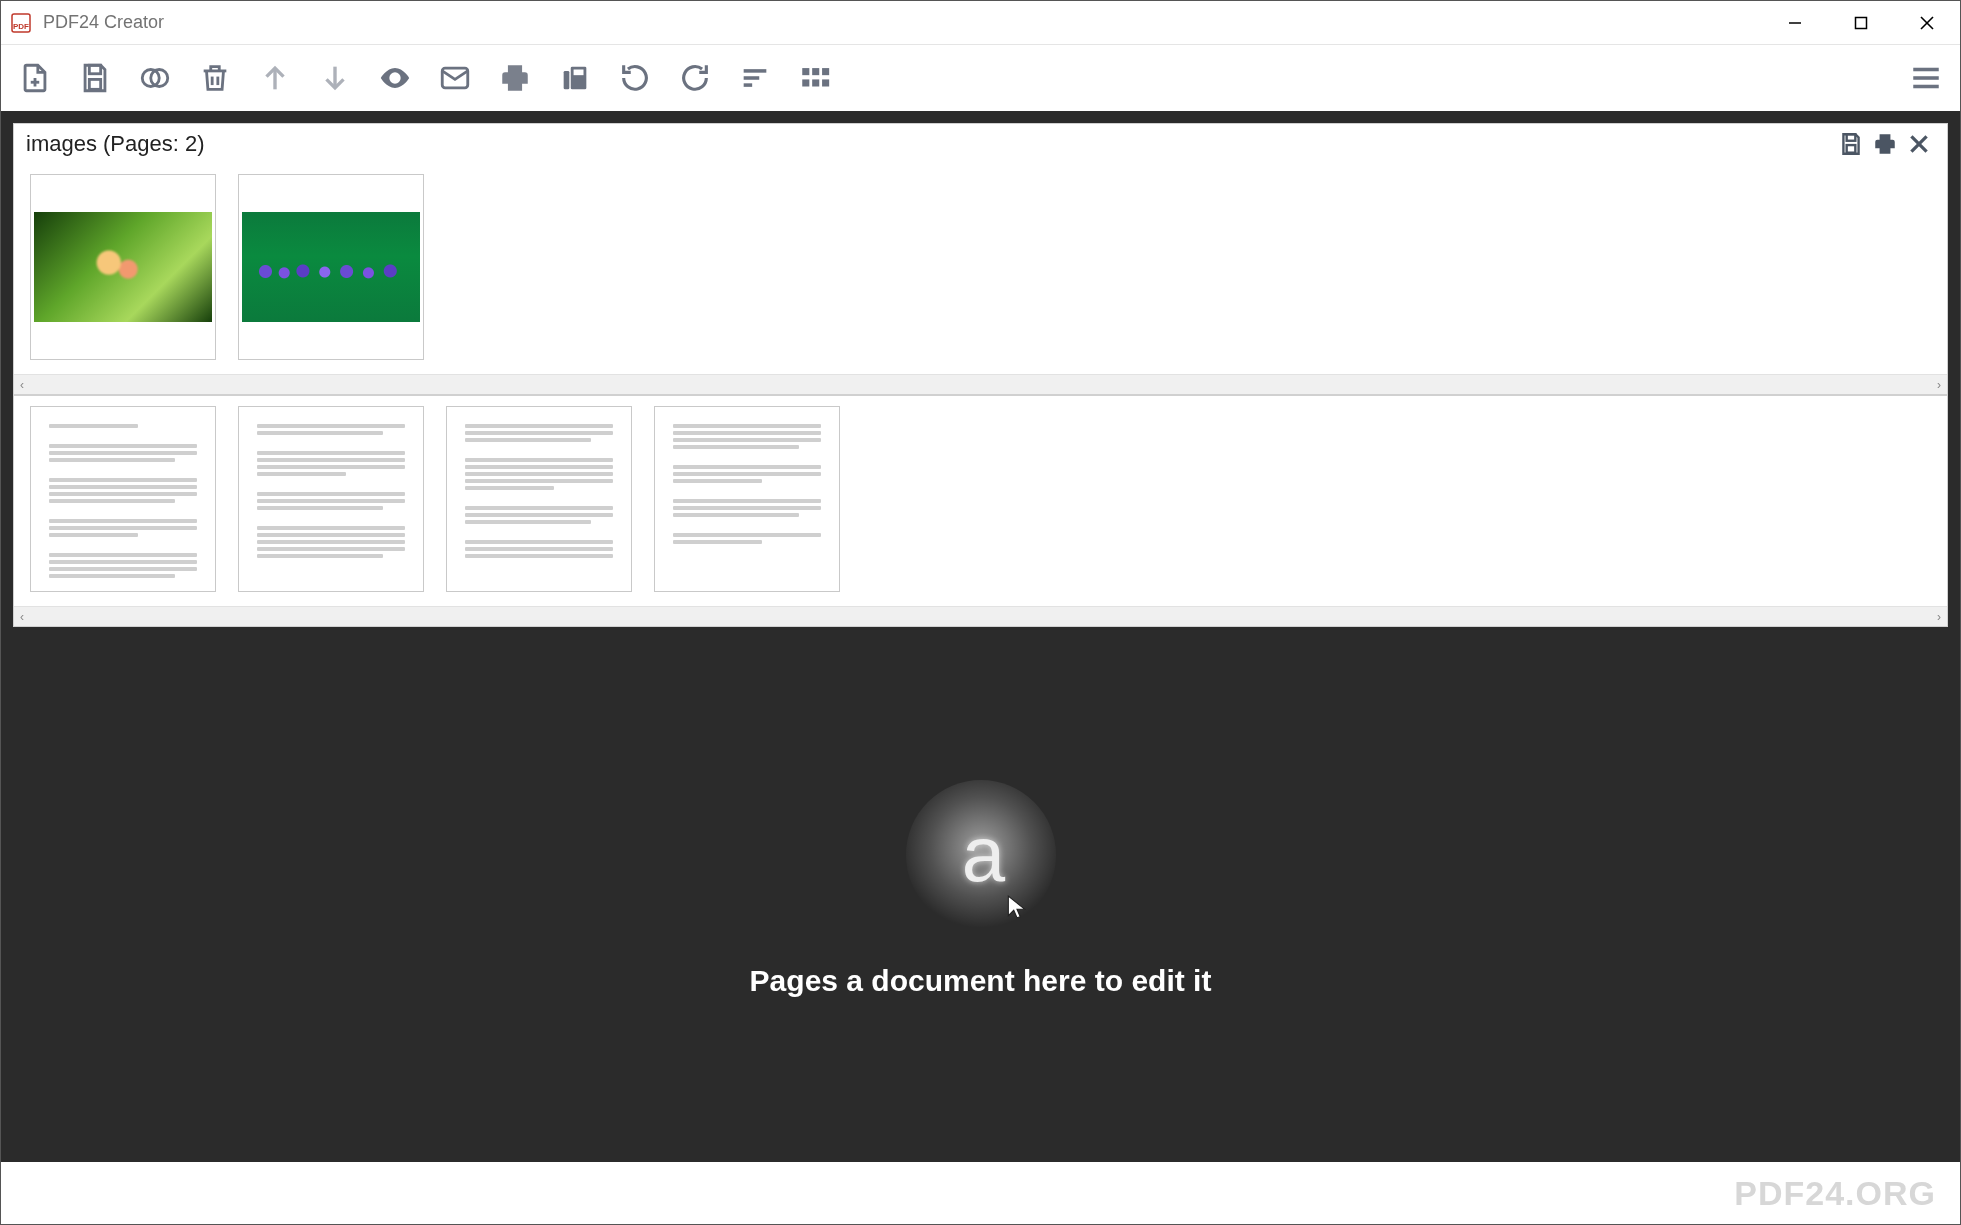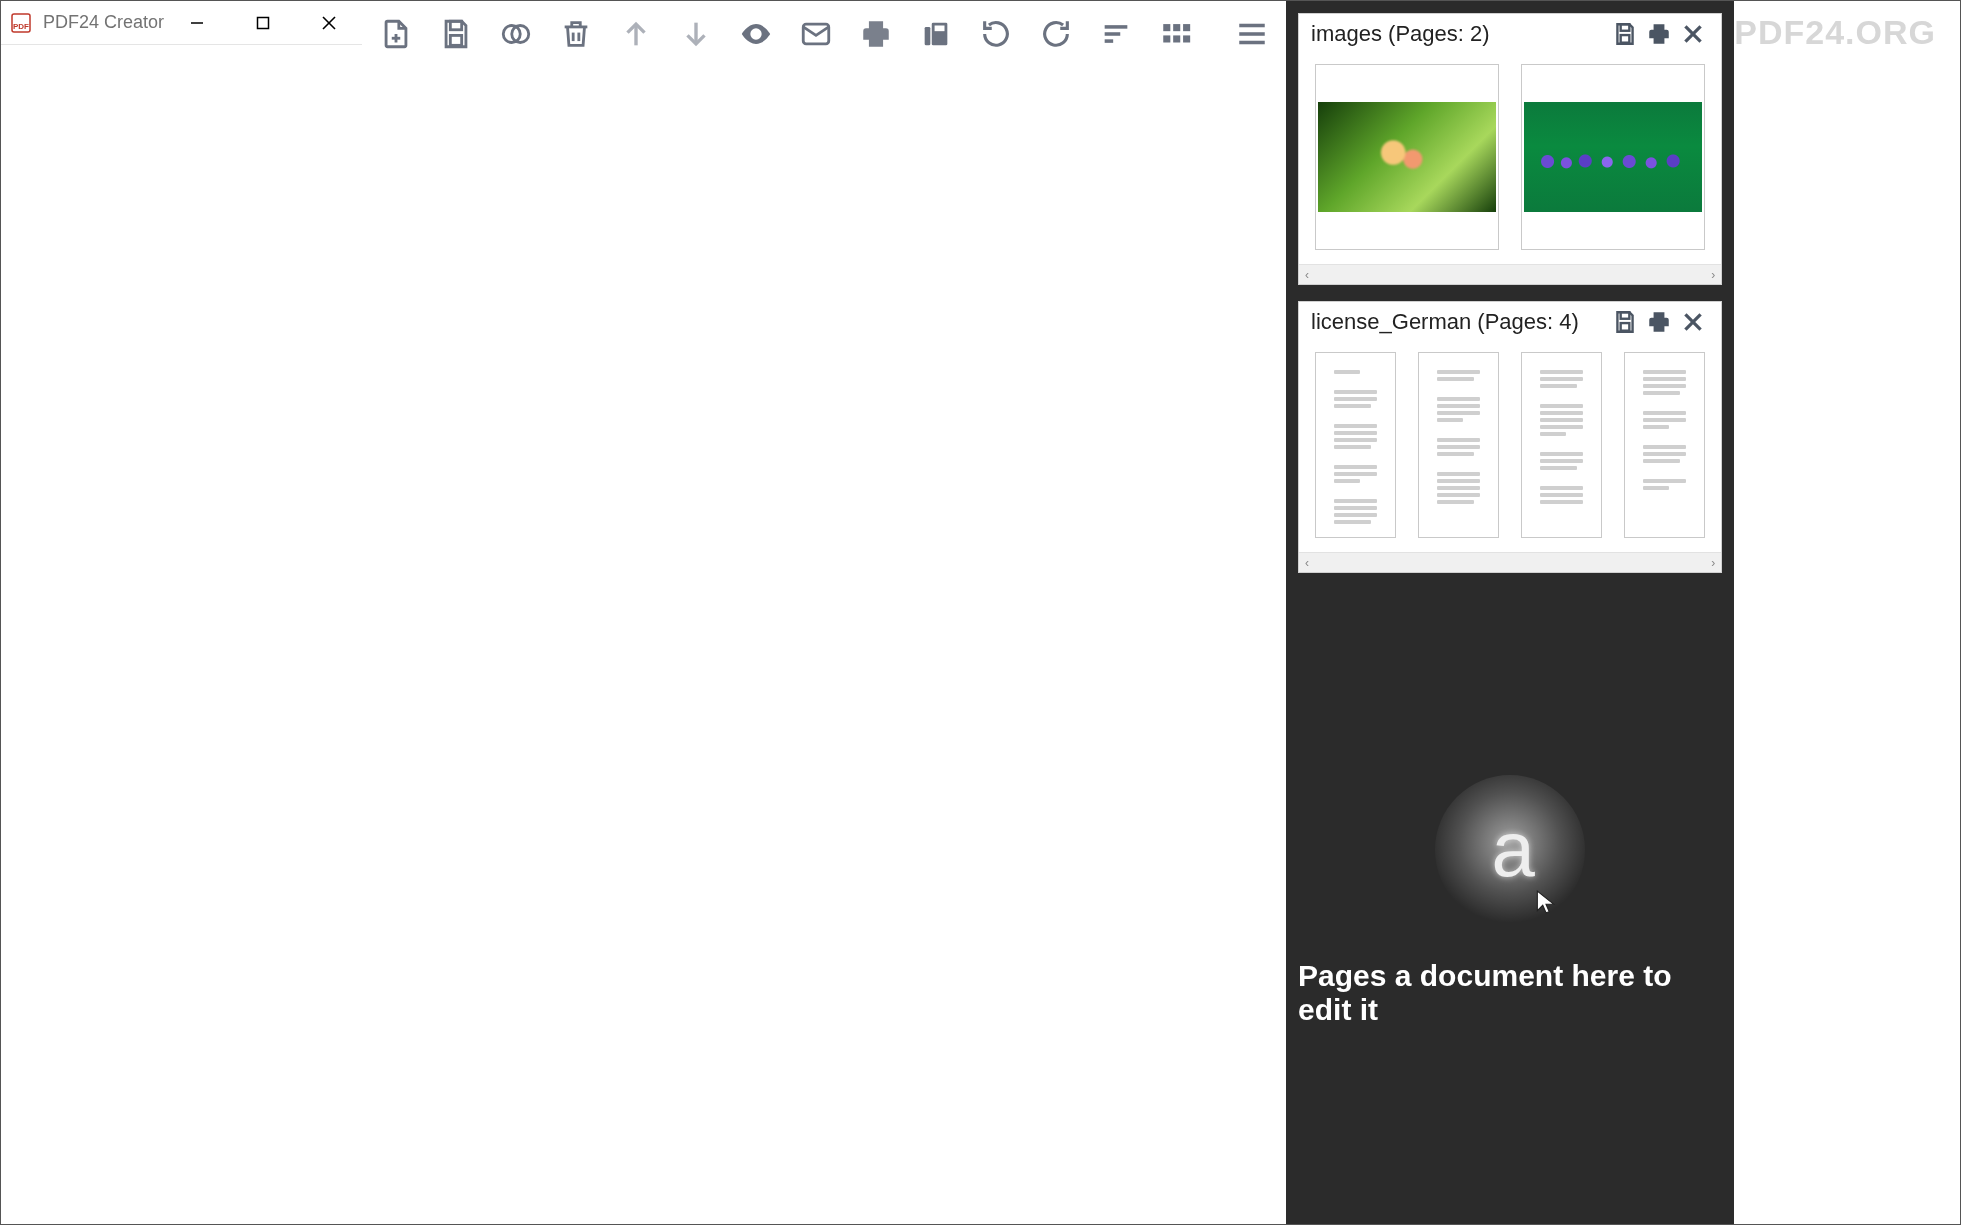--- a/index.html
+++ b/index.html
@@ -9,21 +9,21 @@
     background: #fff;
     overflow: hidden;
     width: 1961px;
     height: 1225px;
     transform-origin: top left;
   }
   .window {
     width: 1961px;
     height: 1225px;
     display: flex;
-    flex-direction: row;
+    flex-direction: column;
     border: 1px solid #555;
   }
   
   .titlebar {
     height: 44px;
     display: flex;
     align-items: center;
     padding-left: 8px;
     background: #fff;
     border-bottom: 1px solid #e5e5e5;
@@ -64,21 +64,20 @@
   }
   .toolbar .tbtn svg { width: 34px; height: 34px; }
   .toolbar .spacer { flex: 1; }
   
   .workspace {
     flex: 1;
     background: #2b2b2b;
     padding: 12px;
     display: flex;
     flex-direction: column;
-    gap: 16px;
     overflow: auto;
   }
   
   .doc-panel {
     background: #fff;
     border: 1px solid #d0d0d0;
     display: flex;
     flex-direction: column;
   }
   .doc-header {
@@ -388,43 +387,20 @@
             <div class="img-thumb b"></div>
           </div>
       </div>
       <div class="doc-scroll">
         <span>‹</span>
         <span>›</span>
       </div>
     </div>
 
     <div class="doc-panel">
-      <div class="doc-header">
-        <span class="doc-title">license_German (Pages: 4)</span>
-        <div class="doc-actions">
-          <div class="da">
-            <svg viewBox="0 0 24 24" fill="none" stroke="currentColor" stroke-width="2.2">
-                <path d="M5 3h11l3 3v15H5z"></path>
-                <rect x="8" y="3" width="8" height="6"></rect>
-                <rect x="8" y="13" width="8" height="7"></rect>
-              </svg>
-          </div>
-          <div class="da">
-            <svg viewBox="0 0 24 24" fill="currentColor">
-                <path d="M7 3h10v5H7zM5 8h14a2 2 0 0 1 2 2v6h-4v5H7v-5H3v-6a2 2 0 0 1 2-2z"></path>
-              </svg>
-          </div>
-          <div class="da">
-            <svg viewBox="0 0 24 24" stroke="currentColor" stroke-width="3">
-                <line x1="5" y1="5" x2="19" y2="19"></line>
-                <line x1="19" y1="5" x2="5" y2="19"></line>
-              </svg>
-          </div>
-        </div>
-      </div>
       <div class="doc-body doc2">
         <div class="thumb">
           <div class="text-thumb">
             <div class="lh short"></div>
               <div class="gap"></div>
             <div class="lh full"></div>
               <div class="lh full"></div>
               <div class="lh med"></div>
               <div class="gap"></div>
             <div class="lh full"></div>

